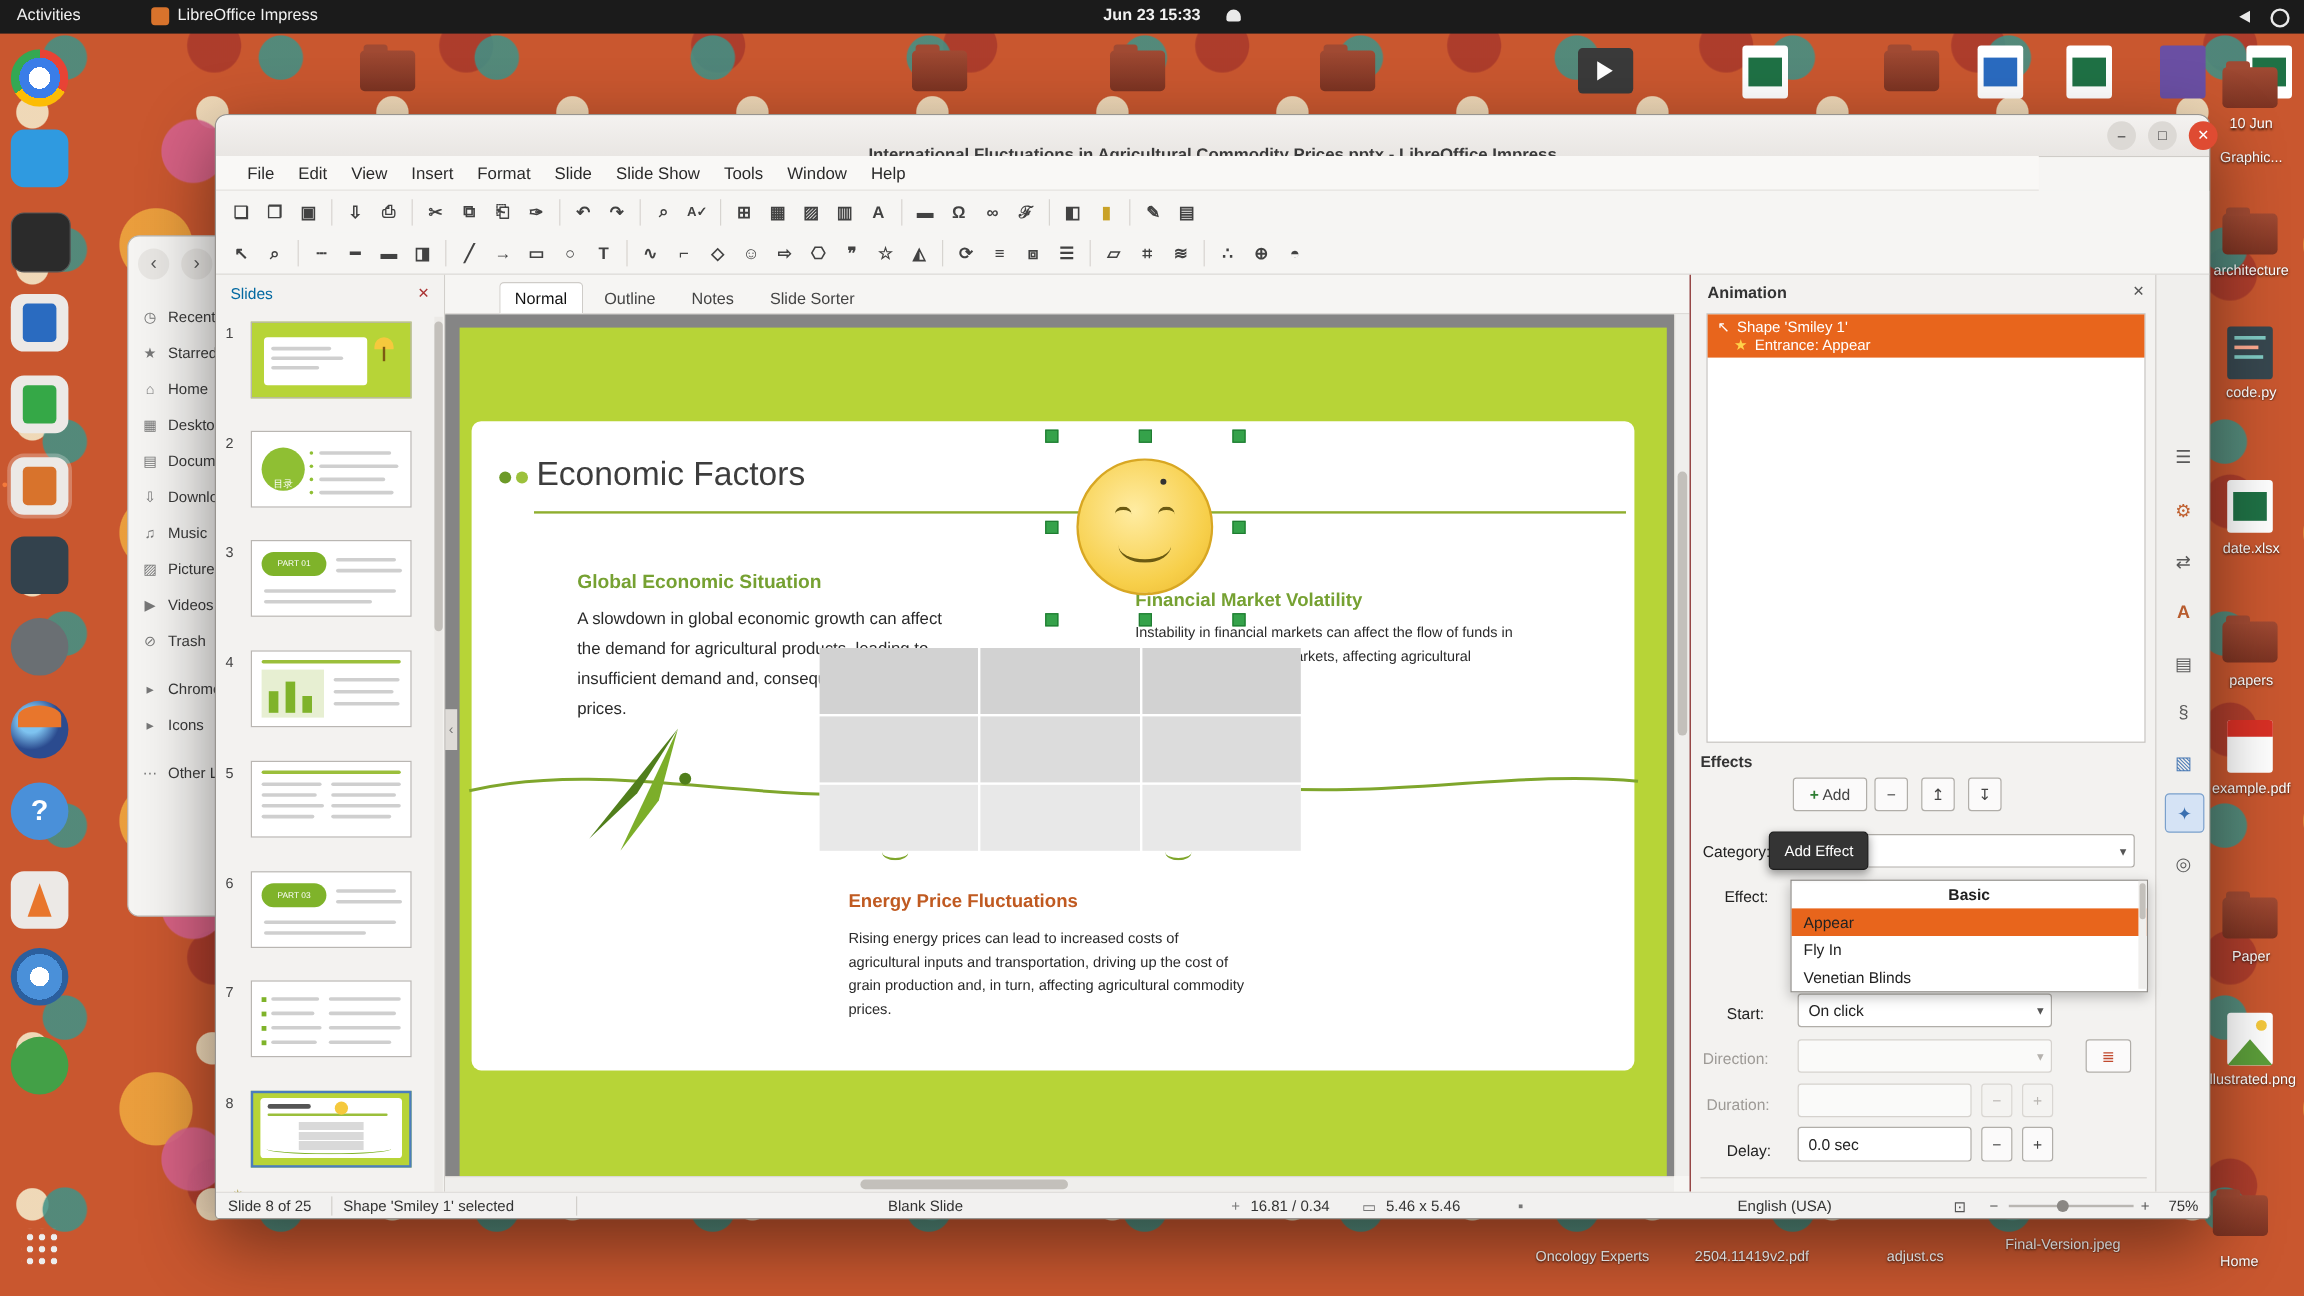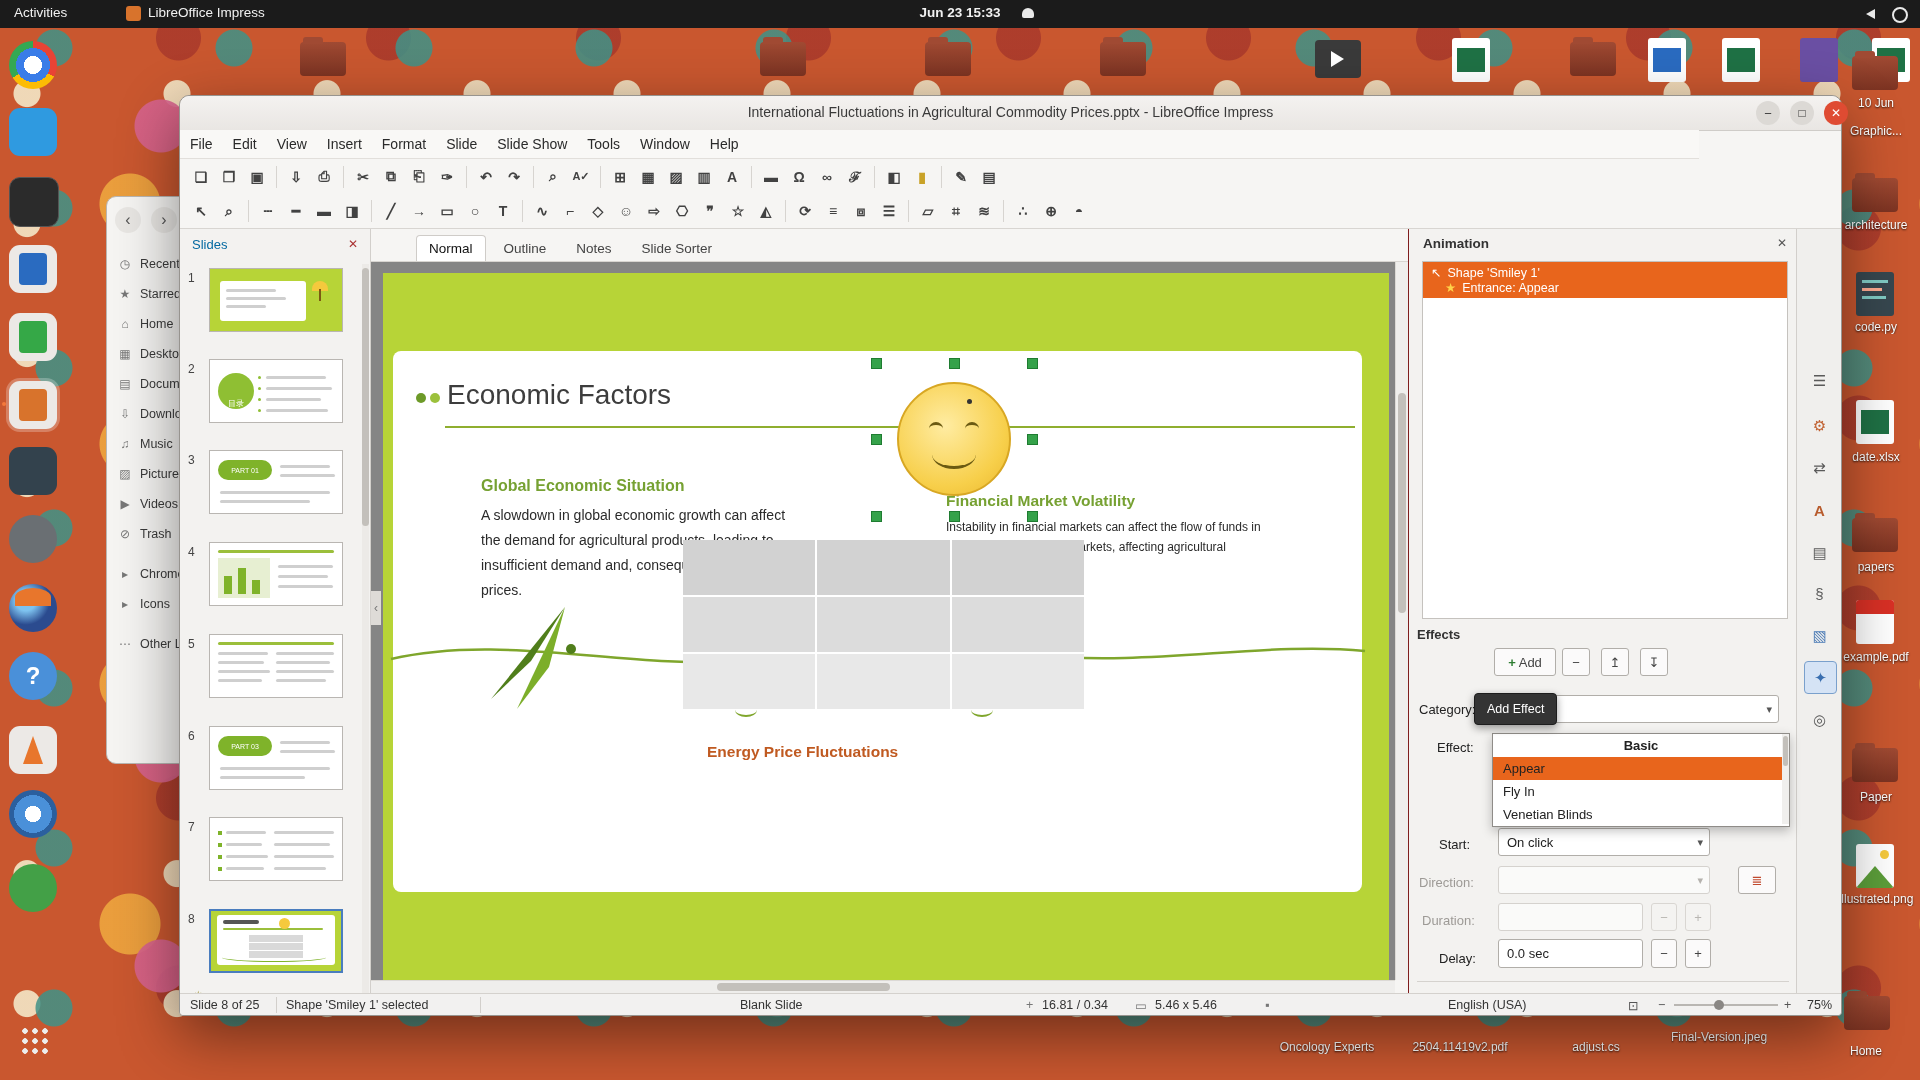--- a/index.html
+++ b/index.html
@@ -209,27 +209,27 @@
       <div class="fitem" style="margin-top:10px">
           <span class="fg">⋯</span>
           <span>Other Locations</span>
         </div>
     </div>
   </div>
 
   <div class="a" style="left:179px;top:95px;width:1661px;height:919px;background:#f6f5f3;border:1px solid #97948f;border-radius:10px 10px 4px 4px;box-shadow:0 20px 60px rgba(0,0,0,.45);z-index:10">
 
     <div class="a" style="left:0;top:0;width:1661px;height:34px;background:linear-gradient(#f4f2f0,#e9e6e3);border-bottom:1px solid #cfccc8;border-radius:10px 10px 0 0">
-      <div class="a" style="left:0;top:8px;width:100%;text-align:center;font-size:14px;font-weight:normal;color:#3a3a3a">International Fluctuations in Agricultural Commodity Prices.pptx - LibreOffice Impress</div>
+      <div class="a" style="left:0;top:24px;width:100%;text-align:center;font-size:14px;font-weight:bold;color:#3a3a3a">International Fluctuations in Agricultural Commodity Prices.pptx - LibreOffice Impress</div>
       <div class="a" style="left:1576px;top:5px;width:24px;height:24px;border-radius:50%;background:#dcd9d5;display:flex;align-items:center;justify-content:center;font-size:13px;color:#3a3a3a">−</div>
       <div class="a" style="left:1610px;top:5px;width:24px;height:24px;border-radius:50%;background:#dcd9d5;display:flex;align-items:center;justify-content:center;font-size:12px;color:#3a3a3a">□</div>
       <div class="a" style="left:1644px;top:5px;width:24px;height:24px;border-radius:50%;background:#df4b32;display:flex;align-items:center;justify-content:center;font-size:12px;color:#fff">✕</div>
     </div>
 
-    <div class="a" style="left:0;top:34px;width:1519px;height:29px;background:#f9f8f6;border-bottom:1px solid #e2dfdb;display:flex;align-items:center;padding-left:0;box-sizing:border-box">
+    <div class="a" style="left:0;top:34px;width:1519px;height:29px;background:#f9f8f6;border-bottom:1px solid #e2dfdb;display:flex;align-items:center;padding-left:16px;box-sizing:border-box">
       <span class="menu-item">File</span>
       <span class="menu-item">Edit</span>
       <span class="menu-item">View</span>
       <span class="menu-item">Insert</span>
       <span class="menu-item">Format</span>
       <span class="menu-item">Slide</span>
       <span class="menu-item">Slide Show</span>
       <span class="menu-item">Tools</span>
       <span class="menu-item">Window</span>
       <span class="menu-item">Help</span>
@@ -452,20 +452,21 @@
           <circle cx="84" cy="46" r="5" fill="#507e1b"></circle>
         </svg>
 
         <div class="a" style="left:98px;top:204px;font-size:16px;font-weight:600;color:#76a132;z-index:2">Global Economic Situation</div>
         <div class="a" style="left:98px;top:230px;width:322px;font-size:14px;line-height:25px;color:#2a2a2a;z-index:1">A slowdown in global economic growth can affect the demand for agricultural products, leading to insufficient demand and, consequently, lower prices.</div>
 
         <div class="a" style="left:563px;top:219px;font-size:15.5px;font-weight:600;color:#76a132;z-index:2">Financial Market Volatility</div>
         <div class="a" style="left:563px;top:245px;width:330px;font-size:12px;line-height:19.5px;color:#2a2a2a;z-index:1">Instability in financial markets can affect the flow of funds in agricultural commodity markets, affecting agricultural commodity prices.</div>
 
         <div class="a" style="left:324px;top:470px;font-size:15.5px;font-weight:700;color:#c05a21;z-index:2">Energy Price Fluctuations</div>
+        <div class="a" style="left:324px;top:500px;width:338px;font-size:12.2px;line-height:19.5px;color:#2a2a2a;z-index:1">Rising energy prices can lead to increased costs of agricultural inputs and transportation, driving up the cost of grain production and, in turn, affecting agricultural commodity prices.</div>
 
         <div class="a" style="left:300px;top:267px;width:401px;height:169px;display:grid;grid-template-columns:repeat(3,1fr);grid-template-rows:repeat(3,1fr);gap:2px;background:#fff;z-index:3">
           <div style="background:#d2d2d2"></div>
           <div style="background:#d2d2d2"></div>
           <div style="background:#d2d2d2"></div>
           <div style="background:#dcdcdc"></div>
           <div style="background:#dcdcdc"></div>
           <div style="background:#dcdcdc"></div>
           <div style="background:#e8e8e8"></div>
           <div style="background:#e8e8e8"></div>

